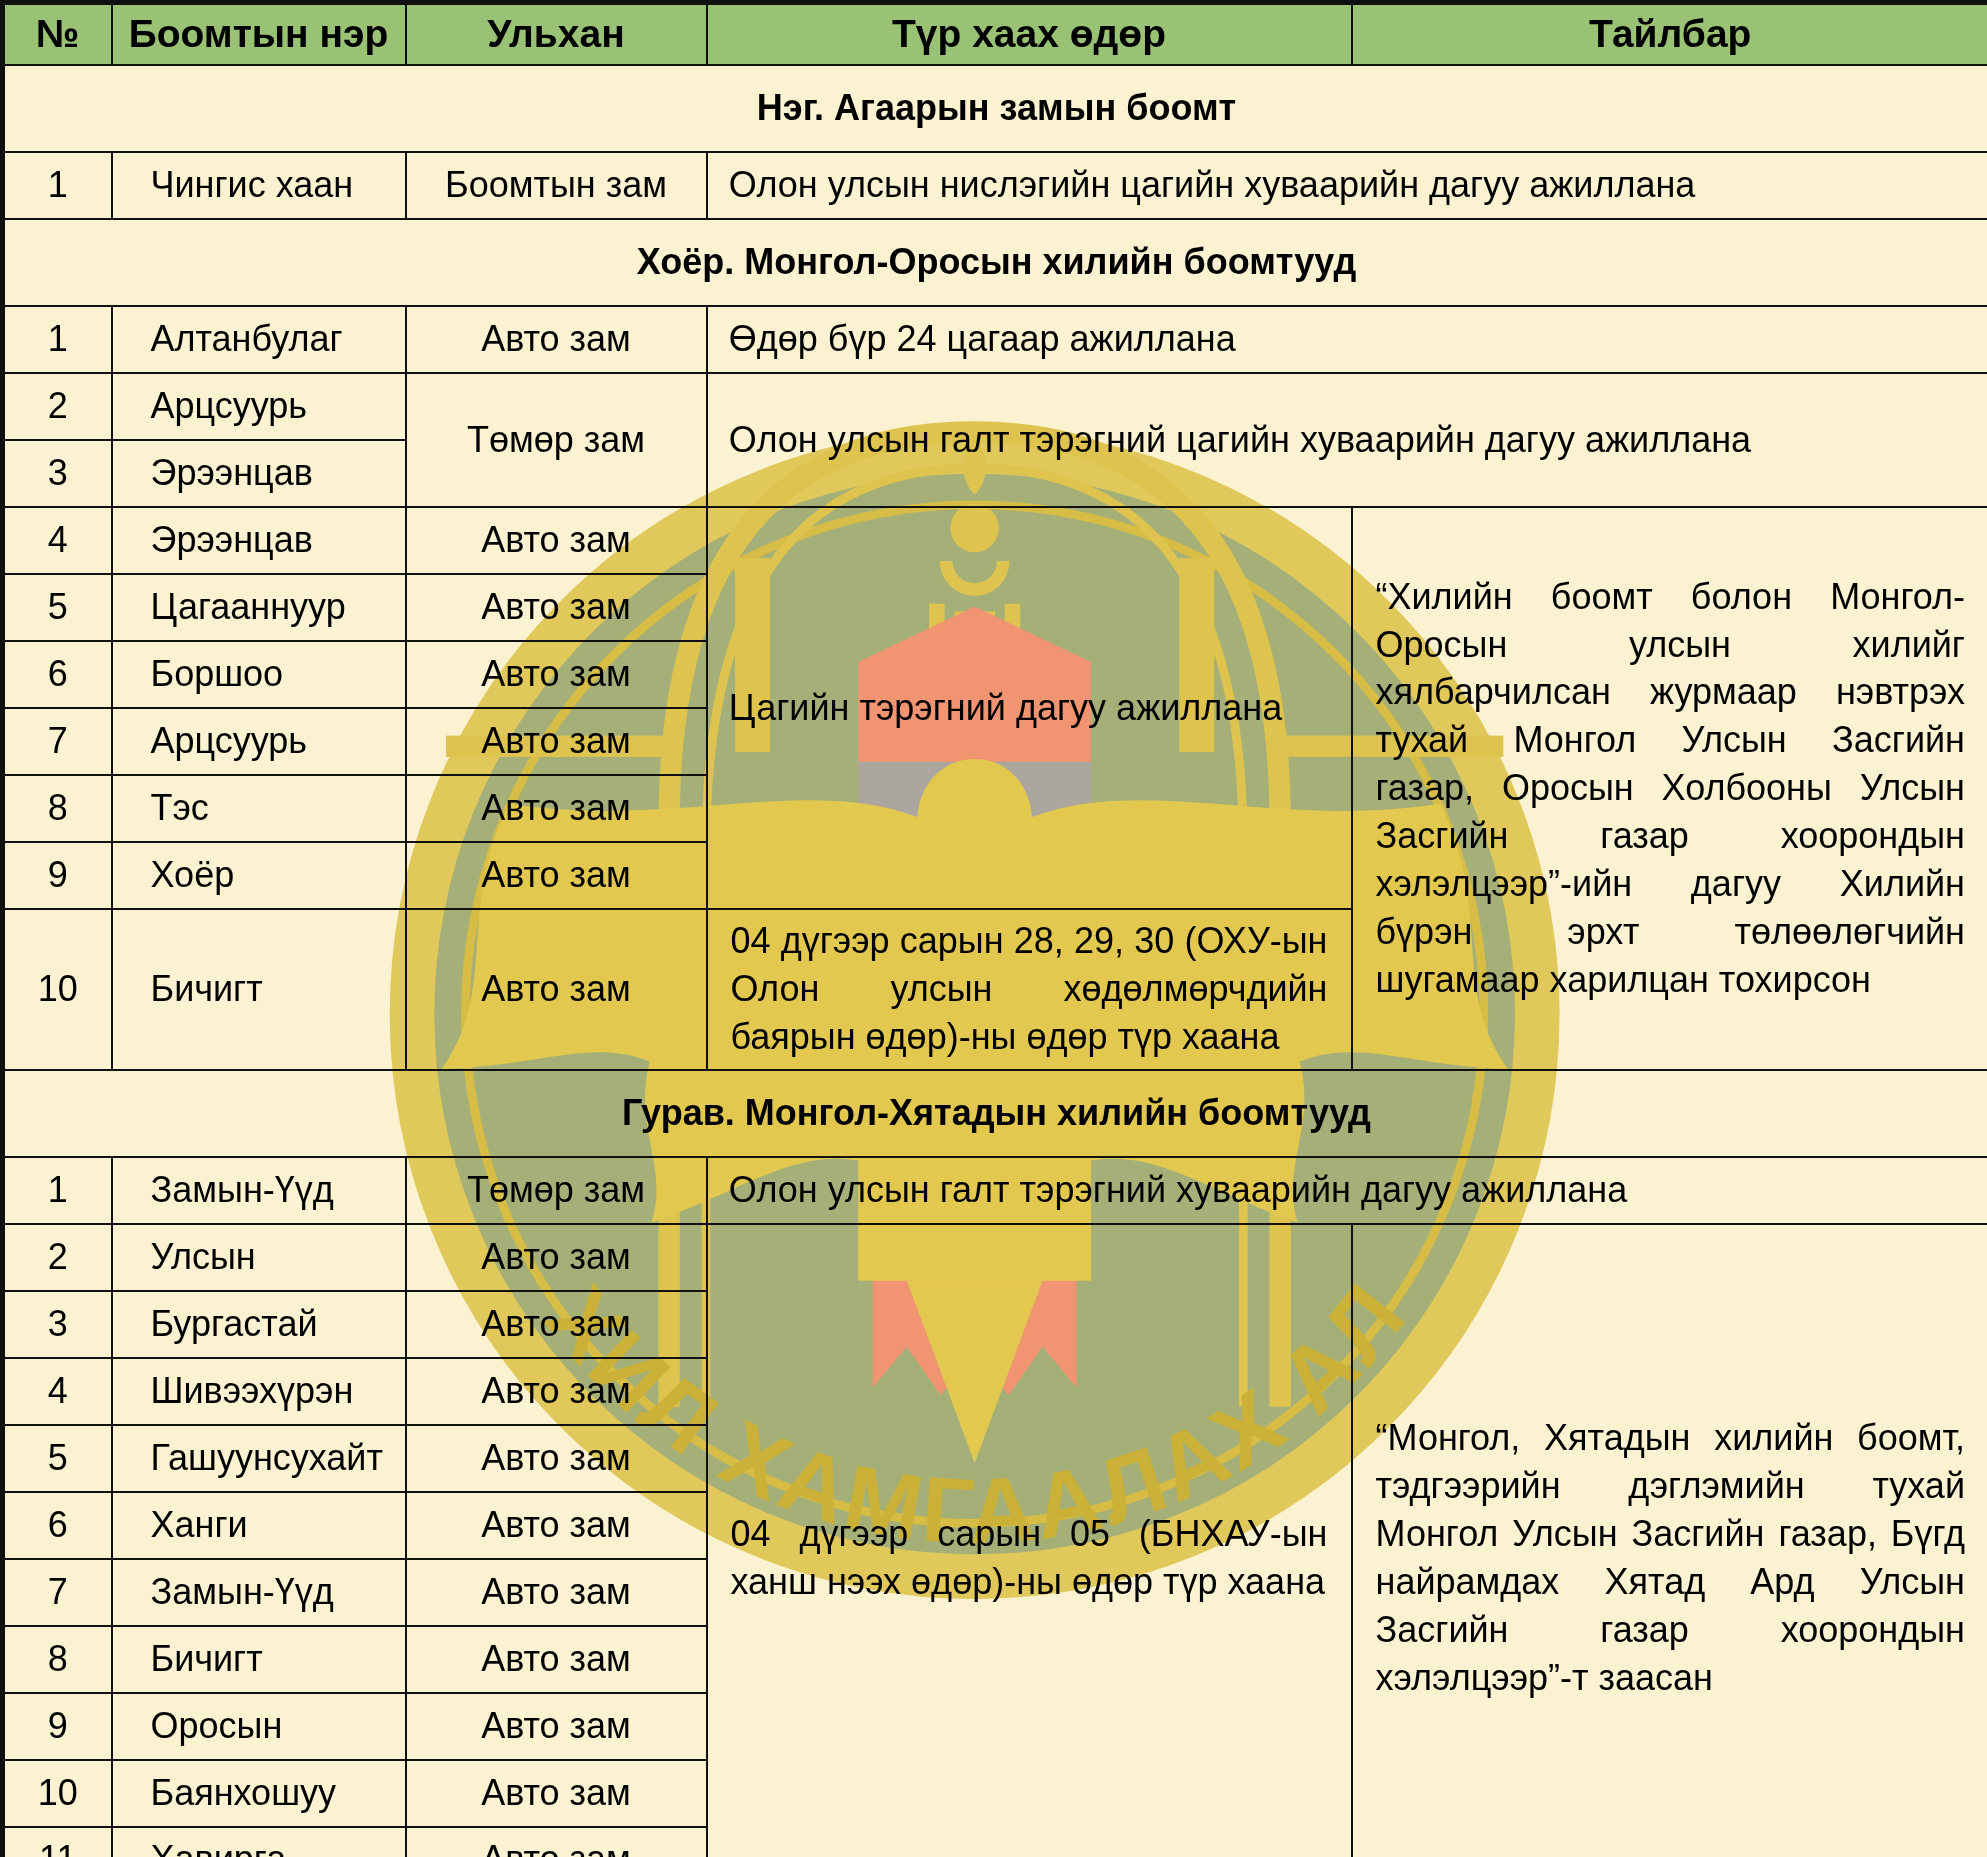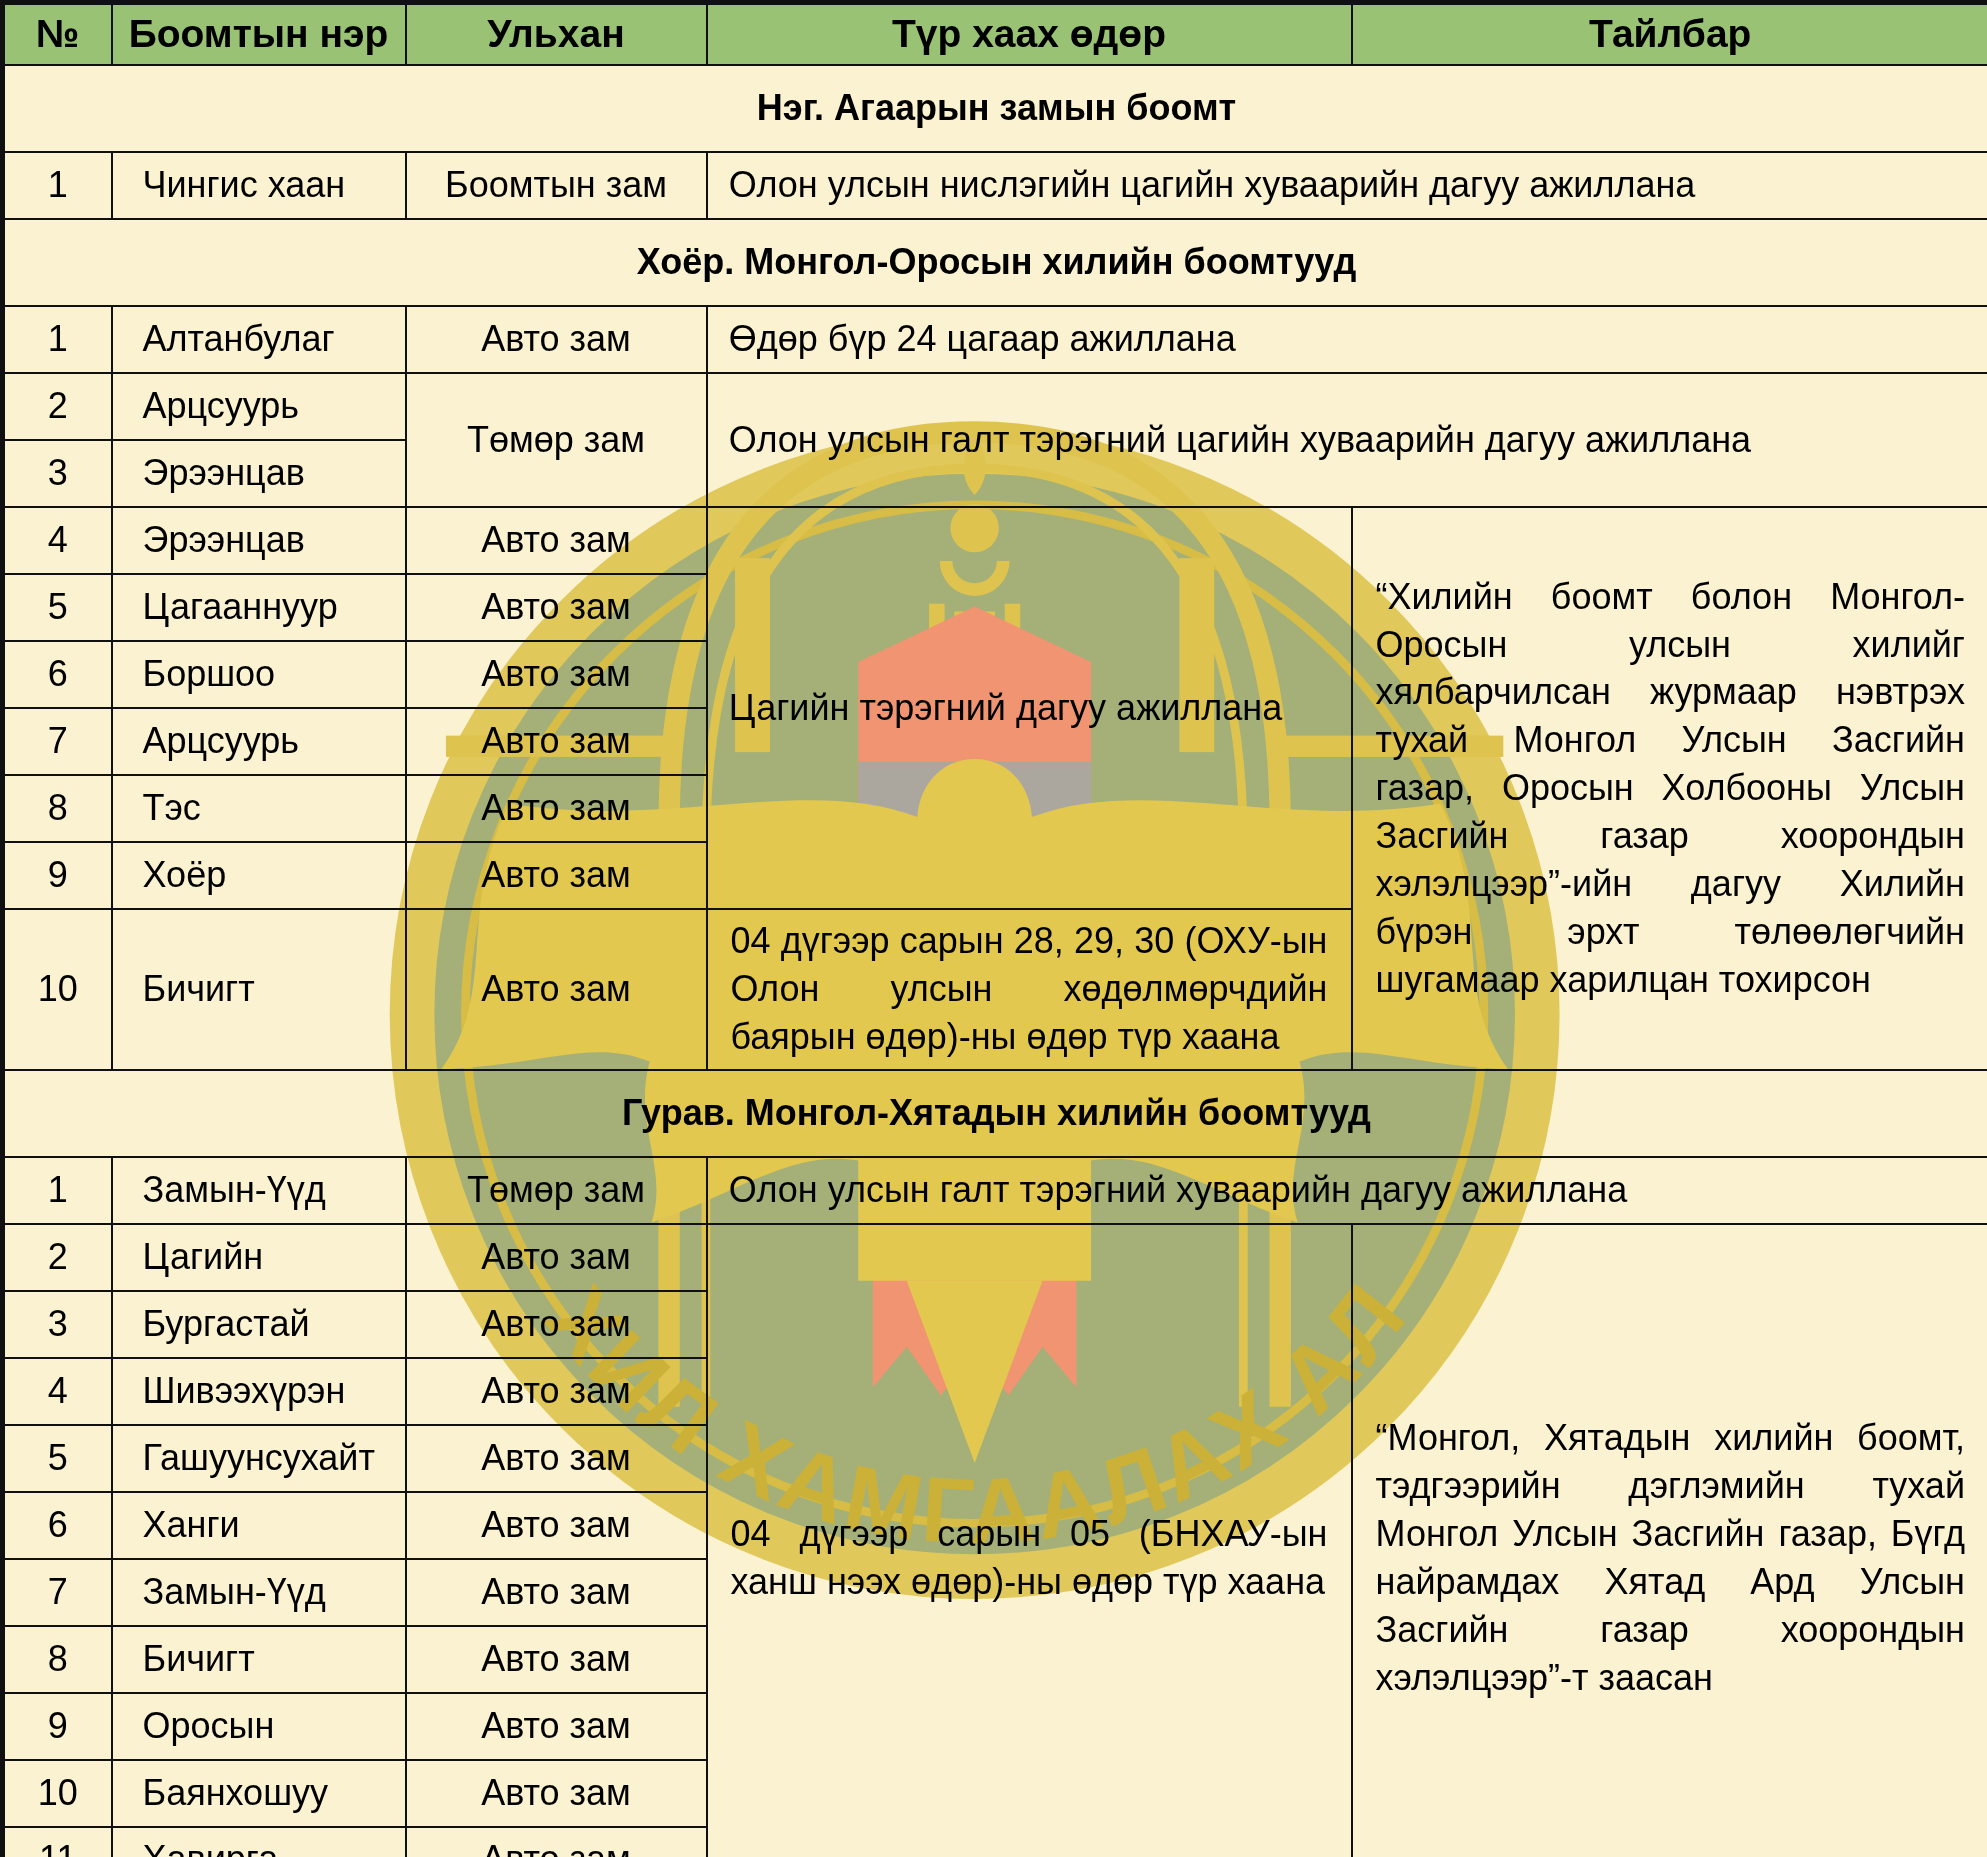--- a/index.html
+++ b/index.html
@@ -16,21 +16,21 @@
   .tbl th{
     background:rgba(138,186,103,.87);
     font-size:39px;font-weight:bold;text-align:center;
   }
   td.sec{
     background:rgba(138,186,103,.8);
     font-size:39px;font-weight:bold;text-align:center;
   }
   .tbl td{font-size:36px;background:transparent;}
   td.c{text-align:center;}
-  td.name{text-align:left;padding-left:30px;}
+  td.name{text-align:left;padding-left:38px;}
   td.lft{text-align:left;padding-left:21.3px;padding-right:11.6px;}
   td.just{text-align:justify;text-justify:inter-word;padding:7.8px 23px;line-height:1.33;}
   tr.hh{height:62px;}
   tr.hs{height:87px;}
   tr.hr{height:67px;}
   tr.ht{height:129px;}
 </style>
 </head>
 <body>
 
@@ -177,21 +177,21 @@
       <td class="sec" colspan="5">Гурав. Монгол-Хятадын хилийн боомтууд</td>
     </tr>
     <tr class="hr">
       <td class="c">1</td>
       <td class="name">Замын-Үүд</td>
       <td class="c">Төмөр зам</td>
       <td class="lft" colspan="2">Олон улсын галт тэрэгний хуваарийн дагуу ажиллана</td>
     </tr>
     <tr class="hr">
       <td class="c">2</td>
-      <td class="name">Цагийн</td>
+      <td class="name">Улсын</td>
       <td class="c">Авто зам</td>
       <td class="just" rowspan="10">04 дүгээр сарын 05 (БНХАУ-ын ханш нээх өдөр)-ны өдөр түр хаана</td>
       <td class="just" rowspan="10">“Монгол, Хятадын хилийн боомт, тэдгээрийн дэглэмийн тухай Монгол Улсын Засгийн газар, Бүгд найрамдах Хятад Ард Улсын Засгийн газар хоорондын хэлэлцээр”-т заасан</td>
     </tr>
     <tr class="hr">
       <td class="c">3</td>
       <td class="name">Бургастай</td>
       <td class="c">Авто зам</td>
     </tr>
     <tr class="hr">

